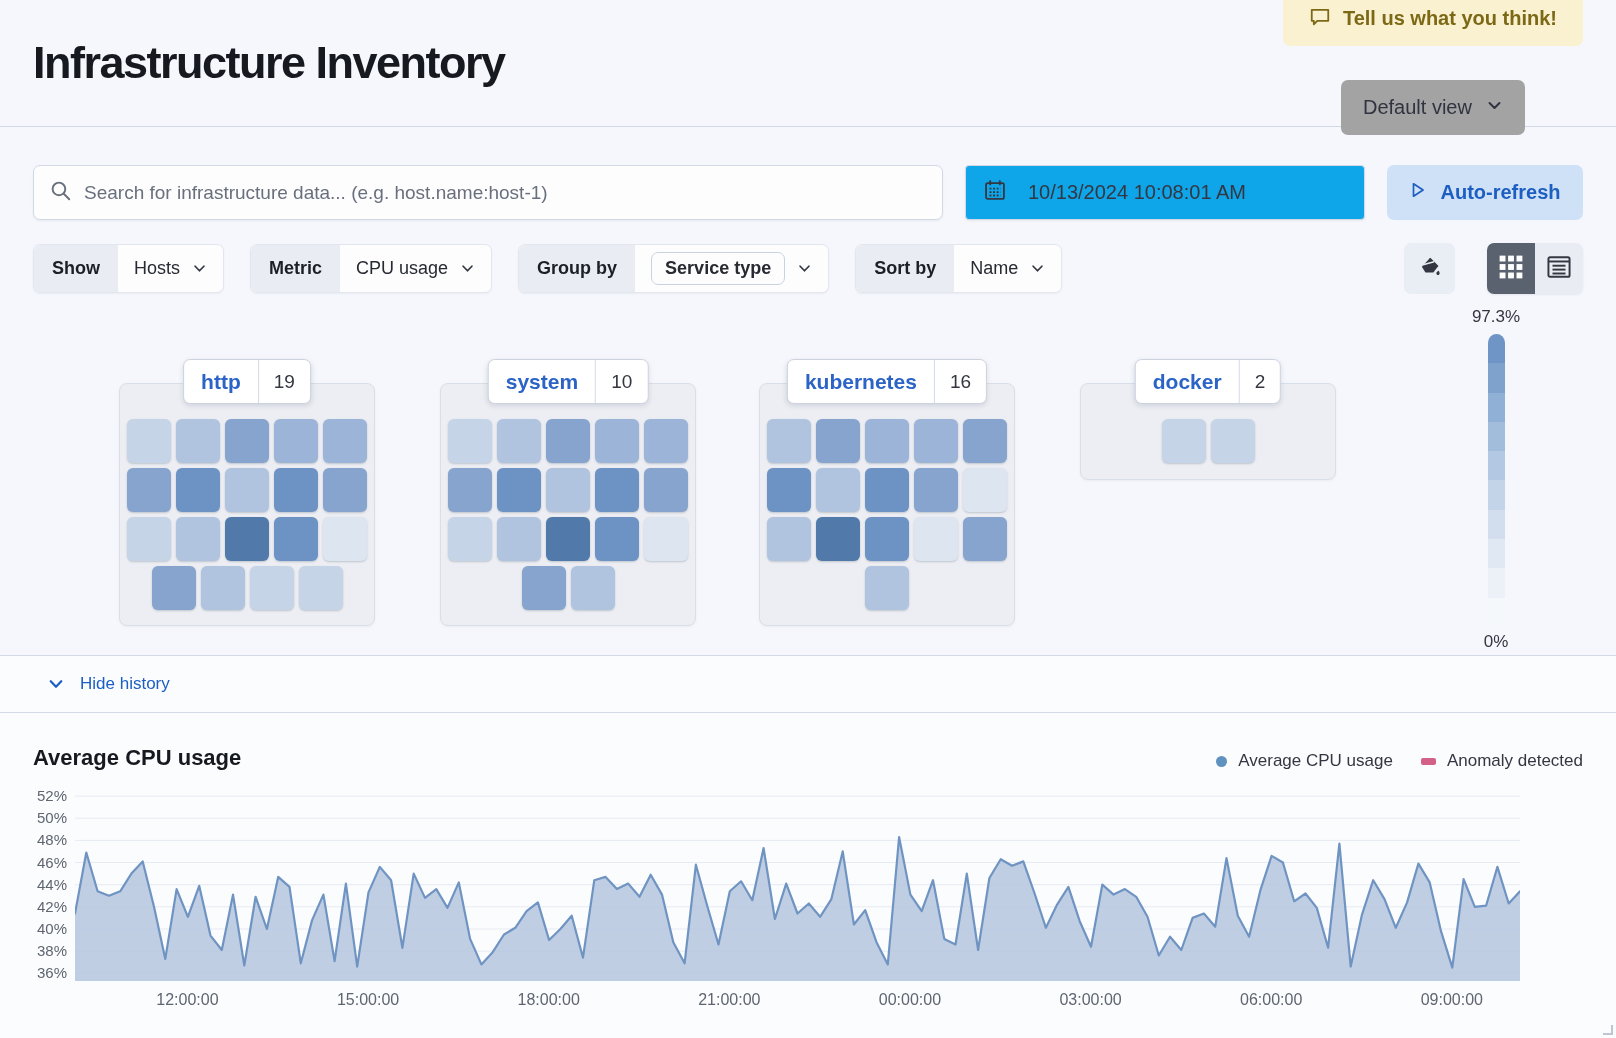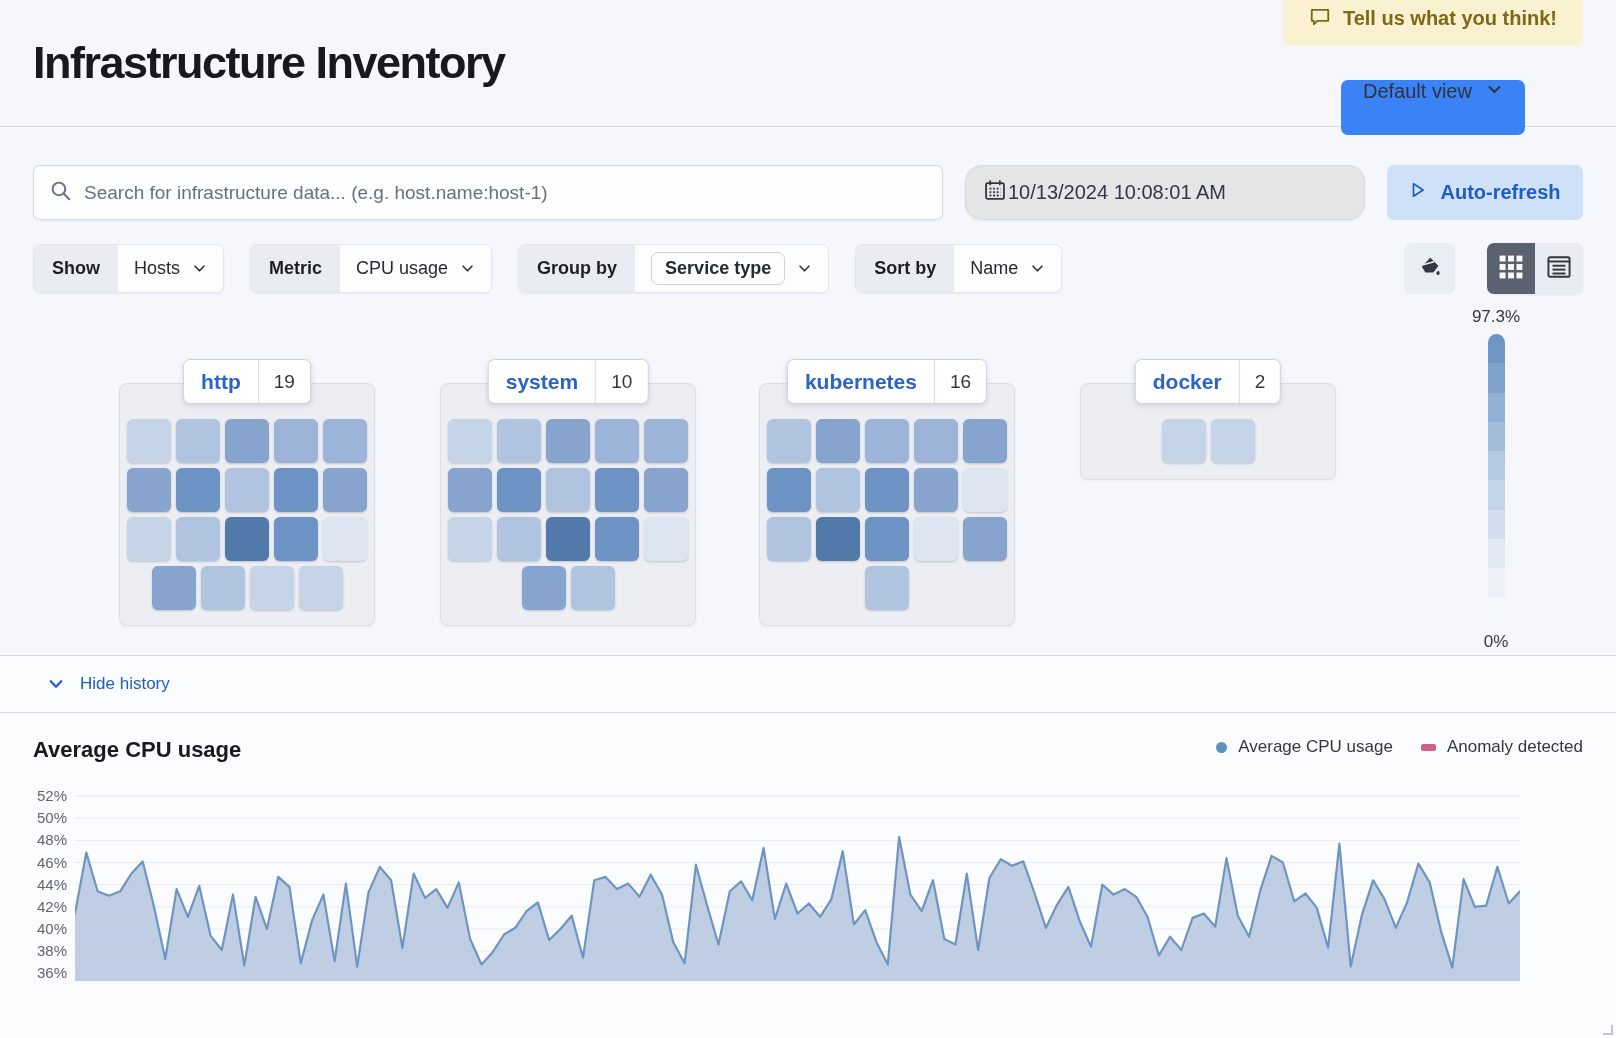--- a/index.html
+++ b/index.html
@@ -7,33 +7,33 @@
   body { font-family:"Liberation Sans","DejaVu Sans",sans-serif; background:#f6f7fc; color:#343741; }
 
   
   .header { height:127px; display:flex; align-items:center; justify-content:space-between;
             padding:0 33px; border-bottom:1px solid #d3dae6; }
   .page-title { font-size:45px; font-weight:700; letter-spacing:-1.5px; color:#16191f; }
   .header-right { display:flex; gap:34px; align-items:center;flex-direction:column; }
   .feedback-btn { display:flex; align-items:center; gap:12px; background:#faf1d1; color:#7c6916;
                   font-size:20px; font-weight:600; border:none; border-radius:7px;
                   padding:0 26px; height:55px; cursor:pointer; }
-  .default-view-btn { display:flex; align-items:flex-start; gap:14px; background:#3b82f6; color:#2f3440;
+  .default-view-btn { display:flex; align-items:center; gap:14px; background:#a3a3a3; color:#2f3440;
                   font-size:20px; font-weight:500; border:none; border-radius:7px;
                   padding:0 22px; height:55px; cursor:pointer; }
 
   
   .toolbar { display:flex; gap:22px; padding:0 33px; margin-top:38px; height:55px; }
   .search-box { flex:1; display:flex; align-items:center; gap:12px; background:#fdfdfe;
                 border:1px solid #d3dae6; border-radius:7px; padding:0 16px; box-shadow:0 1px 2px rgba(152,162,179,.15); }
   .search-box input { border:none; outline:none; background:transparent; flex:1;
                 font-size:19px; color:#343741; font-family:inherit; }
   .search-box input::placeholder { color:#69707d; }
-  .date-picker { width:400px; display:flex; align-items:center; gap:2px; background:#e5e5e5;
-                border:1px solid #d3dae6; border-radius:17px; padding:0 18px;
+  .date-picker { width:400px; display:flex; align-items:center; gap:22px; background:#0ea5e9;
+                border:1px solid #d3dae6; border-radius:4px; padding:0 18px;
                 font-size:20px; color:#343741; cursor:pointer; box-shadow:0 1px 2px rgba(152,162,179,.15); }
   .auto-refresh-btn { width:196px; display:flex; align-items:center; justify-content:center; gap:13px;
                 background:#cfe1f6; color:#1d5ec2; border:none; border-radius:7px;
                 font-size:20px; font-weight:600; cursor:pointer; }
 
   
   .filter-row { display:flex; align-items:center; gap:26px; padding:0 33px; margin-top:24px; height:49px; }
   .filter { display:flex; align-items:stretch; background:#fdfdfe; border:1px solid #e2e6ee;
             border-radius:7px; overflow:hidden; height:49px; cursor:pointer; box-shadow:0 1px 2px rgba(152,162,179,.12); }
   .filter-label { display:flex; align-items:center; background:#e9edf3; padding:0 18px;
@@ -75,21 +75,21 @@
   .colorbar-min { font-size:17px; color:#343741; margin-top:5px; }
 
   
   .history-bar { height:57px; background:#fbfcfe; border-bottom:1px solid #d3dae6;
                  display:flex; align-items:center; padding-left:47px; }
   .history-toggle { display:flex; align-items:center; gap:15px; color:#1d5ec2; font-size:17px;
                     font-weight:500; background:none; border:none; cursor:pointer; font-family:inherit; }
 
   
   .chart-panel { background:#fbfcfe; height:327px; padding:24px 33px 0; }
-  .chart-head { display:flex; align-items:flex-start; justify-content:space-between; height:34px; }
+  .chart-head { display:flex; align-items:flex-end; justify-content:space-between; height:34px; }
   .chart-title { font-size:22px; font-weight:700; color:#16191f; }
   .chart-legend { display:flex; gap:28px; align-items:center; }
   .legend-item { display:flex; align-items:center; gap:11px; font-size:17px; color:#343741; }
   .legend-dot { width:11px; height:11px; border-radius:50%; }
   .legend-swatch { width:15px; height:7px; border-radius:2px; }
 
   .plot { display:flex; margin-top:14px; }
   .yticks { width:34px; position:relative; }
   .ytick { position:absolute; right:0; font-size:15px; color:#5f6570; }
   .chart-svg { margin-left:8px; display:block; }
@@ -416,15 +416,25 @@
         <line x1="0" y1="77.5" x2="1445" y2="77.5" stroke="#e6eaf2" stroke-width="1"></line>
         <line x1="0" y1="99.7" x2="1445" y2="99.7" stroke="#e6eaf2" stroke-width="1"></line>
         <line x1="0" y1="121.8" x2="1445" y2="121.8" stroke="#e6eaf2" stroke-width="1"></line>
         <line x1="0" y1="144.0" x2="1445" y2="144.0" stroke="#e6eaf2" stroke-width="1"></line>
         <line x1="0" y1="166.1" x2="1445" y2="166.1" stroke="#e6eaf2" stroke-width="1"></line>
         <line x1="0" y1="188.2" x2="1445" y2="188.2" stroke="#e6eaf2" stroke-width="1"></line>
         <path d="M0.0,128.5 L11.3,67.5 L22.6,106.3 L33.9,110.7 L45.2,106.3 L56.4,88.6 L67.7,76.4 L79.0,121.8 L90.3,173.9 L101.6,104.1 L112.9,131.8 L124.2,100.8 L135.5,150.6 L146.8,165.0 L158.0,109.6 L169.3,180.5 L180.6,111.8 L191.9,144.0 L203.2,91.9 L214.5,101.9 L225.8,178.3 L237.1,135.1 L248.4,109.6 L259.6,176.1 L270.9,98.6 L282.2,181.6 L293.5,107.4 L304.8,81.9 L316.1,95.2 L327.4,162.8 L338.7,88.6 L350.0,112.9 L361.3,104.1 L372.5,122.9 L383.8,97.4 L395.1,153.9 L406.4,179.4 L417.7,167.2 L429.0,149.5 L440.3,142.8 L451.6,126.2 L462.9,117.4 L474.1,155.0 L485.4,144.0 L496.7,130.7 L508.0,172.7 L519.3,95.2 L530.6,91.9 L541.9,104.1 L553.2,98.6 L564.5,111.8 L575.7,89.7 L587.0,109.6 L598.3,157.2 L609.6,178.3 L620.9,79.7 L632.2,120.7 L643.5,159.5 L654.8,106.3 L666.1,96.3 L677.3,115.2 L688.6,63.1 L699.9,134.0 L711.2,98.6 L722.5,128.5 L733.8,118.5 L745.1,131.8 L756.4,114.1 L767.7,66.4 L778.9,139.5 L790.2,125.1 L801.5,157.2 L812.8,179.4 L824.1,52.0 L835.4,109.6 L846.7,126.2 L858.0,95.2 L869.3,153.9 L880.5,159.5 L891.8,88.6 L903.1,165.0 L914.4,93.0 L925.7,74.2 L937.0,80.8 L948.3,76.4 L959.6,108.5 L970.9,142.8 L982.1,119.6 L993.4,101.9 L1004.7,136.2 L1016.0,161.7 L1027.3,99.7 L1038.6,109.6 L1049.9,104.1 L1061.2,111.8 L1072.5,131.8 L1083.8,170.5 L1095.0,151.7 L1106.3,165.0 L1117.6,132.9 L1128.9,128.5 L1140.2,141.7 L1151.5,73.1 L1162.8,130.7 L1174.1,151.7 L1185.4,105.2 L1196.6,70.9 L1207.9,77.5 L1219.2,116.3 L1230.5,108.5 L1241.8,122.9 L1253.1,162.8 L1264.4,58.7 L1275.7,181.6 L1287.0,129.6 L1298.2,95.2 L1309.5,114.1 L1320.8,142.8 L1332.1,117.4 L1343.4,78.6 L1354.7,97.4 L1366.0,146.2 L1377.3,182.7 L1388.6,94.1 L1399.8,121.8 L1411.1,120.7 L1422.4,81.9 L1433.7,118.5 L1445.0,106.3 L1445,196 L0,196 Z" fill="#b5c6df" fill-opacity="0.85" stroke="none"></path>
         <path d="M0.0,128.5 L11.3,67.5 L22.6,106.3 L33.9,110.7 L45.2,106.3 L56.4,88.6 L67.7,76.4 L79.0,121.8 L90.3,173.9 L101.6,104.1 L112.9,131.8 L124.2,100.8 L135.5,150.6 L146.8,165.0 L158.0,109.6 L169.3,180.5 L180.6,111.8 L191.9,144.0 L203.2,91.9 L214.5,101.9 L225.8,178.3 L237.1,135.1 L248.4,109.6 L259.6,176.1 L270.9,98.6 L282.2,181.6 L293.5,107.4 L304.8,81.9 L316.1,95.2 L327.4,162.8 L338.7,88.6 L350.0,112.9 L361.3,104.1 L372.5,122.9 L383.8,97.4 L395.1,153.9 L406.4,179.4 L417.7,167.2 L429.0,149.5 L440.3,142.8 L451.6,126.2 L462.9,117.4 L474.1,155.0 L485.4,144.0 L496.7,130.7 L508.0,172.7 L519.3,95.2 L530.6,91.9 L541.9,104.1 L553.2,98.6 L564.5,111.8 L575.7,89.7 L587.0,109.6 L598.3,157.2 L609.6,178.3 L620.9,79.7 L632.2,120.7 L643.5,159.5 L654.8,106.3 L666.1,96.3 L677.3,115.2 L688.6,63.1 L699.9,134.0 L711.2,98.6 L722.5,128.5 L733.8,118.5 L745.1,131.8 L756.4,114.1 L767.7,66.4 L778.9,139.5 L790.2,125.1 L801.5,157.2 L812.8,179.4 L824.1,52.0 L835.4,109.6 L846.7,126.2 L858.0,95.2 L869.3,153.9 L880.5,159.5 L891.8,88.6 L903.1,165.0 L914.4,93.0 L925.7,74.2 L937.0,80.8 L948.3,76.4 L959.6,108.5 L970.9,142.8 L982.1,119.6 L993.4,101.9 L1004.7,136.2 L1016.0,161.7 L1027.3,99.7 L1038.6,109.6 L1049.9,104.1 L1061.2,111.8 L1072.5,131.8 L1083.8,170.5 L1095.0,151.7 L1106.3,165.0 L1117.6,132.9 L1128.9,128.5 L1140.2,141.7 L1151.5,73.1 L1162.8,130.7 L1174.1,151.7 L1185.4,105.2 L1196.6,70.9 L1207.9,77.5 L1219.2,116.3 L1230.5,108.5 L1241.8,122.9 L1253.1,162.8 L1264.4,58.7 L1275.7,181.6 L1287.0,129.6 L1298.2,95.2 L1309.5,114.1 L1320.8,142.8 L1332.1,117.4 L1343.4,78.6 L1354.7,97.4 L1366.0,146.2 L1377.3,182.7 L1388.6,94.1 L1399.8,121.8 L1411.1,120.7 L1422.4,81.9 L1433.7,118.5 L1445.0,106.3" fill="none" stroke="#6f94c2" stroke-width="2.2" stroke-linejoin="round" stroke-linecap="round"></path>
       </svg>
   </div>
+  <div class="xticks" id="xticks">
+      <div class="xtick" style="left: 112.421px;">12:00:00</div>
+      <div class="xtick" style="left: 293.046px;">15:00:00</div>
+      <div class="xtick" style="left: 473.671px;">18:00:00</div>
+      <div class="xtick" style="left: 654.296px;">21:00:00</div>
+      <div class="xtick" style="left: 834.921px;">00:00:00</div>
+      <div class="xtick" style="left: 1015.55px;">03:00:00</div>
+      <div class="xtick" style="left: 1196.17px;">06:00:00</div>
+      <div class="xtick" style="left: 1376.8px;">09:00:00</div>
+    </div>
 </div>
 
 <div class="resize-corner"></div>
 
 </body></html>

